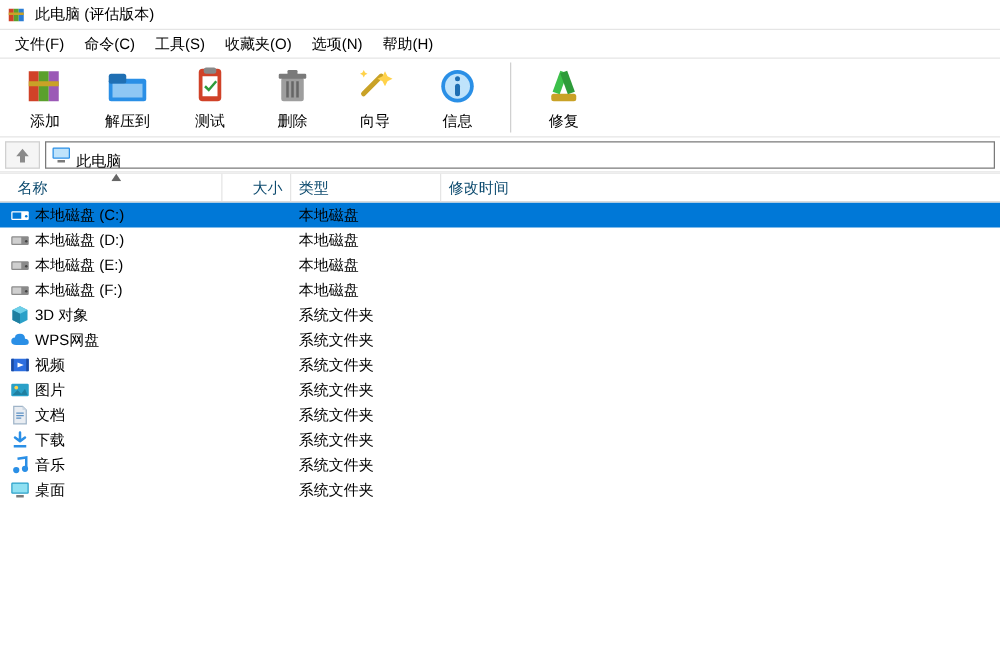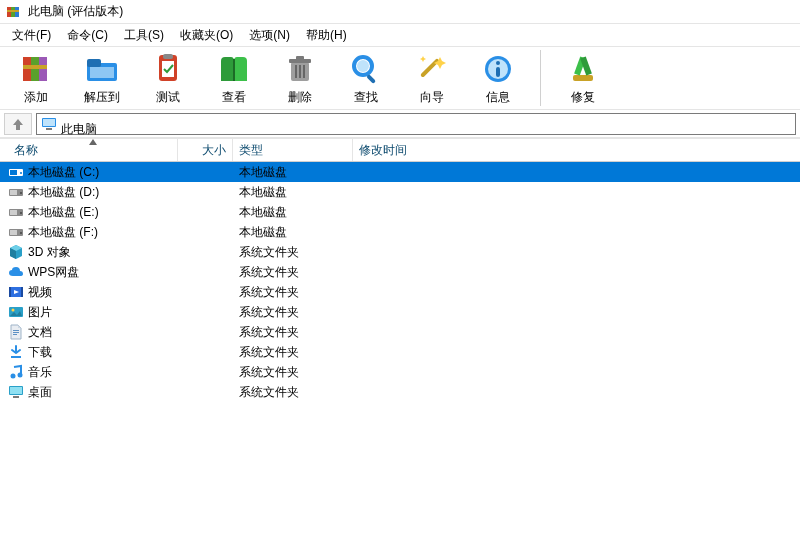--- a/index.html
+++ b/index.html
@@ -92,49 +92,29 @@
           <rect x="12" y="10" width="12" height="16" fill="#fff"></rect>
           <path d="M14 18 l3 3 l6 -7" stroke="#2e9b3a" stroke-width="2" fill="none"></path>
           <rect x="13" y="3" width="10" height="5" rx="2" fill="#888"></rect>
         </svg>
       </span>
       <span class="tool-label">测试</span>
     </div>
     <div class="tool-btn">
       <span class="tool-icon">
         <svg width="36" height="36" viewBox="0 0 36 36">
-          <path d="M5 30 L5 10 Q5 6 9 6 L15 6 Q18 6 18 10 L18 30 Z" fill="#2e9b3a"></path>
-          <path d="M31 30 L31 10 Q31 6 27 6 L21 6 Q18 6 18 10 L18 30 Z" fill="#3cc04a"></path>
-          <rect x="17" y="8" width="2" height="22" fill="#1c6b26"></rect>
-        </svg>
-      </span>
-      <span class="tool-label">查看</span>
-    </div>
-    <div class="tool-btn">
-      <span class="tool-icon">
-        <svg width="36" height="36" viewBox="0 0 36 36">
           <rect x="9" y="11" width="18" height="19" rx="2" fill="#9e9e9e"></rect>
           <rect x="7" y="8" width="22" height="4" rx="1" fill="#7a7a7a"></rect>
           <rect x="14" y="5" width="8" height="4" rx="1" fill="#7a7a7a"></rect>
           <rect x="13" y="14" width="2" height="13" fill="#666"></rect>
           <rect x="17" y="14" width="2" height="13" fill="#666"></rect>
           <rect x="21" y="14" width="2" height="13" fill="#666"></rect>
         </svg>
       </span>
       <span class="tool-label">删除</span>
-    </div>
-    <div class="tool-btn">
-      <span class="tool-icon">
-        <svg width="36" height="36" viewBox="0 0 36 36">
-          <circle cx="15" cy="15" r="9" fill="none" stroke="#2a8fe6" stroke-width="4"></circle>
-          <circle cx="15" cy="15" r="6" fill="#bfe3fb"></circle>
-          <rect x="21" y="23" width="10" height="4" rx="2" transform="rotate(45 21 23)" fill="#1f6fb3"></rect>
-        </svg>
-      </span>
-      <span class="tool-label">查找</span>
     </div>
     <div class="tool-btn">
       <span class="tool-icon">
         <svg width="36" height="36" viewBox="0 0 36 36">
           <rect x="6" y="24" width="24" height="4" rx="2" transform="rotate(-45 6 24)" fill="#c9a227"></rect>
           <path d="M26 6 l2 4 4 2 -4 2 -2 4 -2 -4 -4 -2 4 -2 z" fill="#ffd24a"></path>
           <path d="M9 5 l1 2 2 1 -2 1 -1 2 -1 -2 -2 -1 2 -1 z" fill="#ffd24a"></path>
         </svg>
       </span>
       <span class="tool-label">向导</span>

